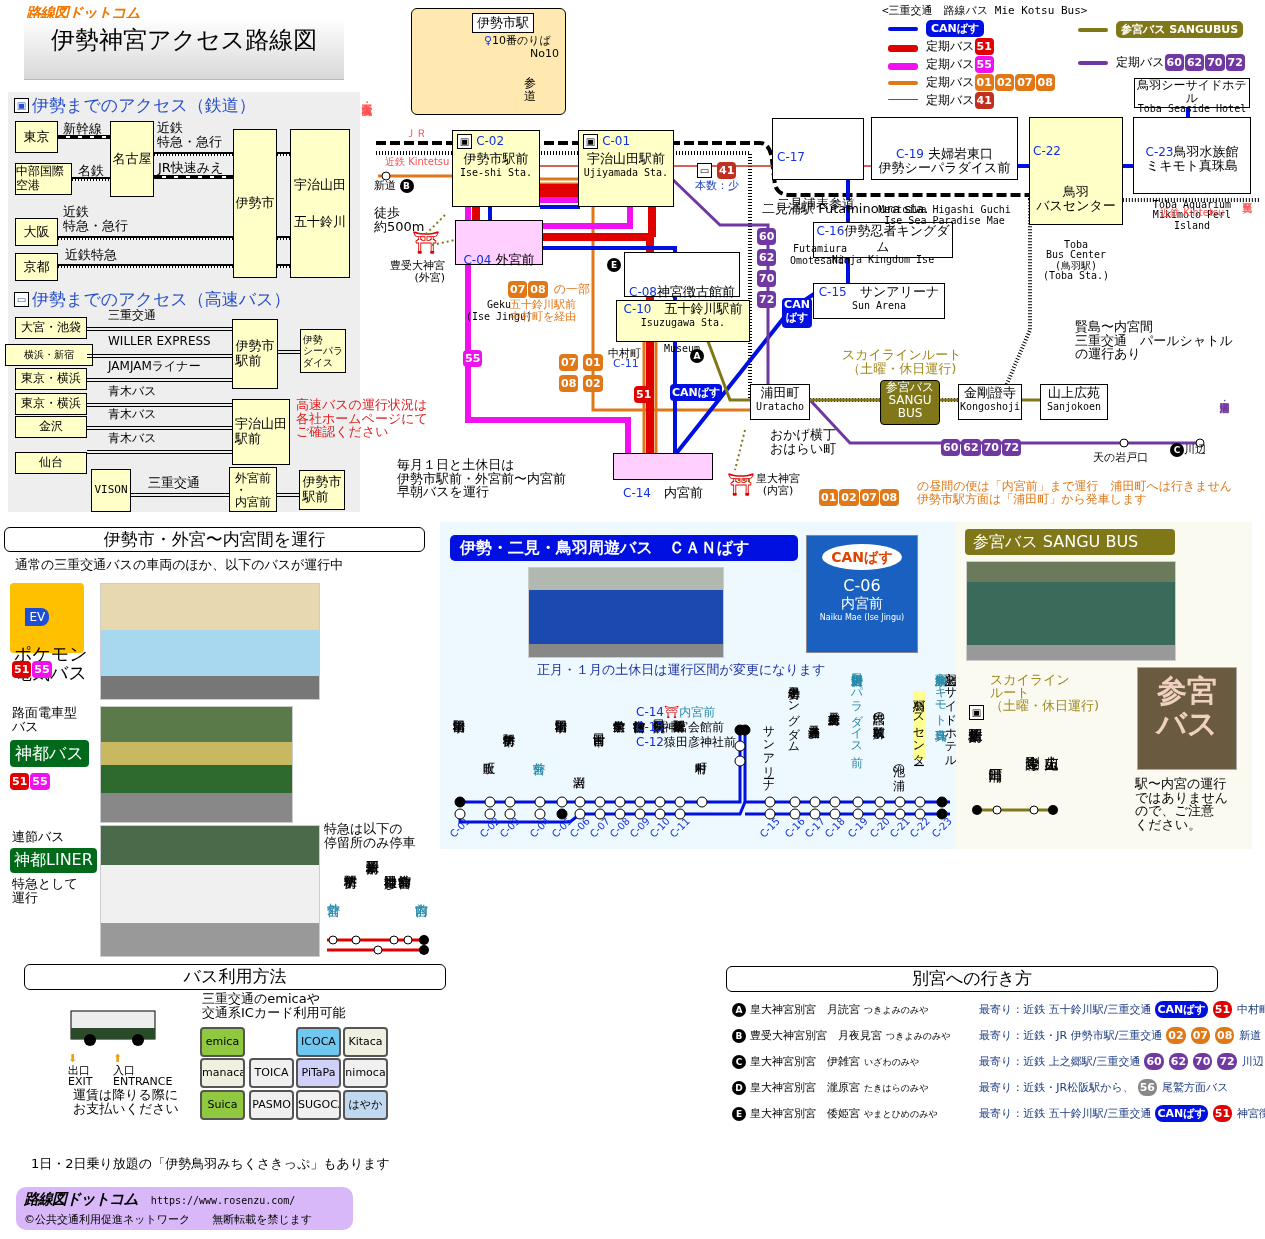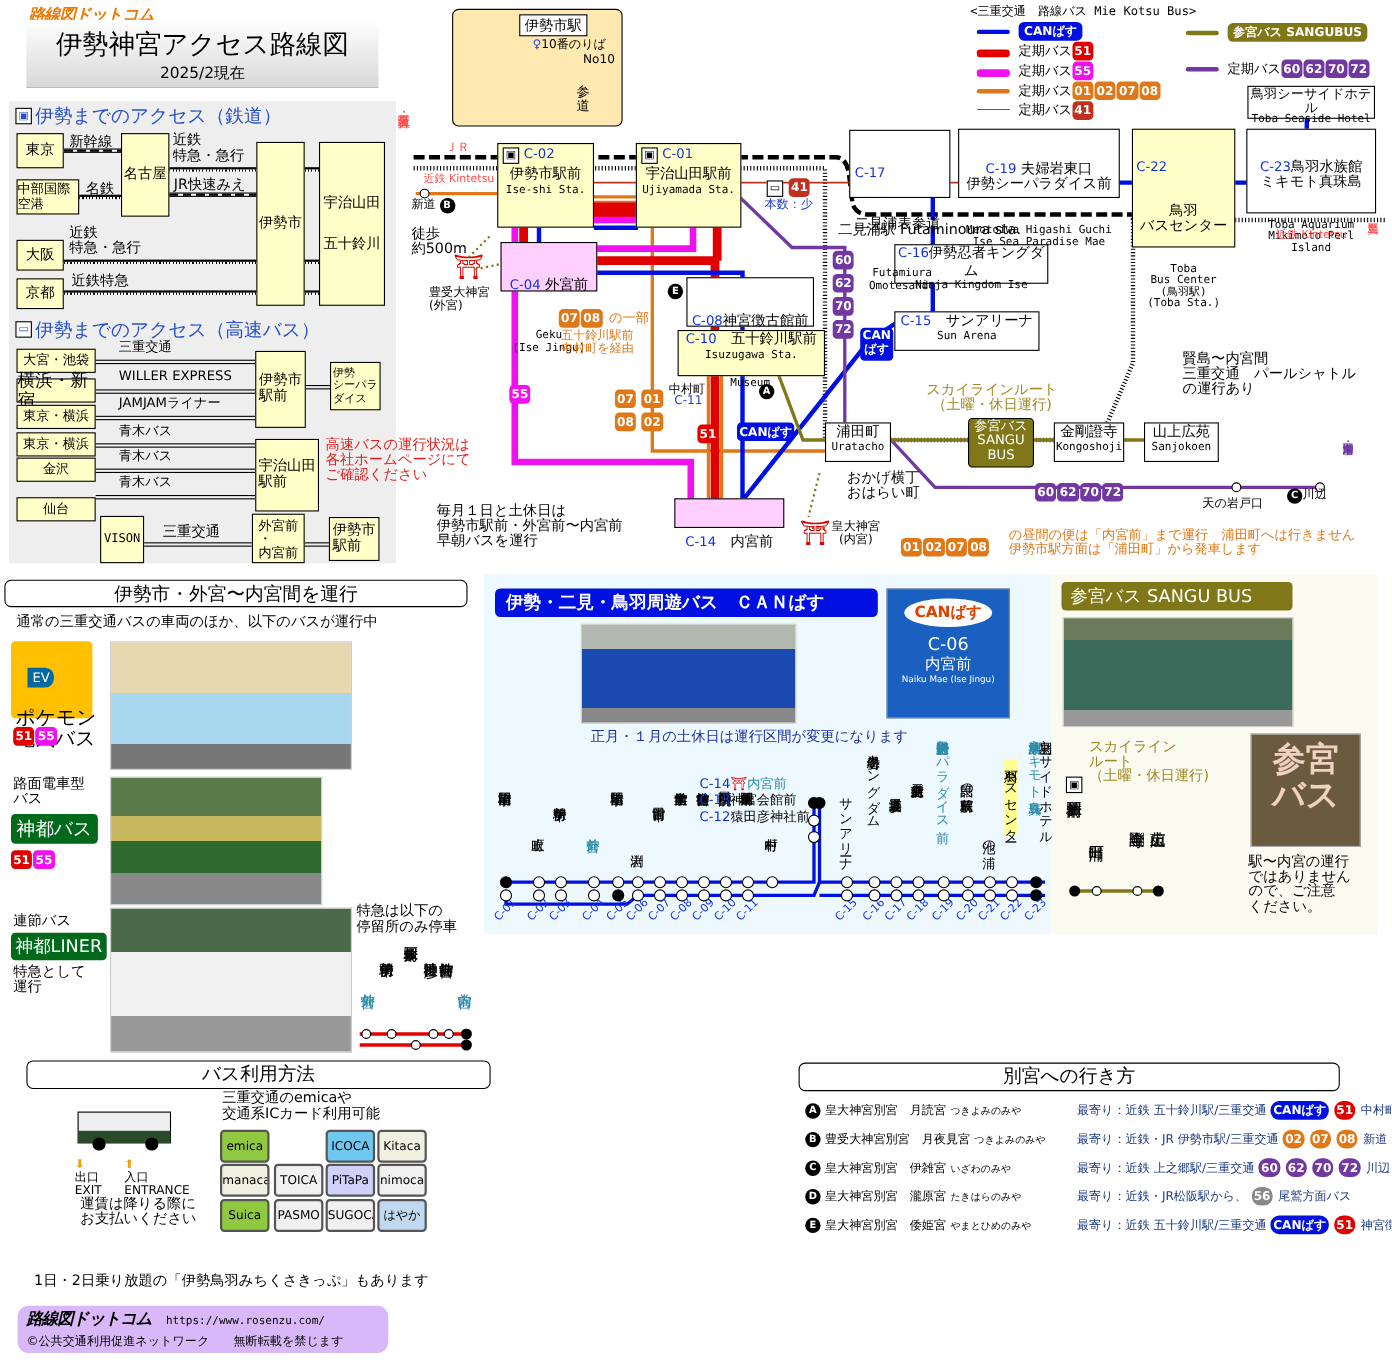--- a/index.html
+++ b/index.html
@@ -40,21 +40,20 @@
 .row-b .kana{font-size:9px}
 .row-b .near{color:#1a3a80}
 .card{position:absolute;width:45px;height:30px;border:2px solid #555;border-radius:4px;font-size:11px;text-align:center;line-height:26px;overflow:hidden}
 </style>
 </head>
 <body>
 
 <div class="abs brand" style="left:26px;top:4px">路線図ドットコム</div>
 <div class="abs titlebox">
   <div class="t1">伊勢神宮アクセス路線図</div>
-  <div class="t2">2025/2現在</div>
 </div>
 
 <div class="abs panel" style="left:8px;top:92px;width:352px;height:420px"></div>
 <div class="abs sec-h" style="left:14px;top:94px">
   <span class="icon-sq">▣</span>
   <span>伊勢までのアクセス（鉄道）</span>
 </div>
 <div class="ybox" style="left:15px;top:121px;width:43px;height:32px">東京</div>
 <div class="ybox" style="left:15px;top:163px;width:57px;height:32px;font-size:12px">中部国際空港</div>
 <div class="ybox" style="left:15px;top:218px;width:43px;height:28px">大阪</div>
@@ -84,21 +83,21 @@
 <div class="rline" style="left:277px;top:264px;width:13px"></div>
 
 <div class="abs sec-h" style="left:14px;top:288px">
   <span class="icon-sq">▭</span>
   <span>伊勢までのアクセス（高速バス）</span>
 </div>
 <div id="bus-routes">
     <div class="ybox" style="left: 15px; top: 317px; width: 72px; height: 22px; font-size: 12px;">大宮・池袋</div>
     <div class="dline" style="left: 87px; top: 327px; width: 145px;"></div>
     <div class="lbl" style="left: 108px; top: 307px; font-size: 12px;">三重交通</div>
-    <div class="ybox" style="left: 15px; top: 344px; width: 72px; height: 22px; font-size: 16px;">横浜・新宿</div>
+    <div class="ybox" style="left: 5px; top: 344px; width: 88px; height: 22px; font-size: 10px;">横浜・新宿</div>
     <div class="dline" style="left: 87px; top: 354px; width: 145px;"></div>
     <div class="lbl" style="left: 108px; top: 334px; font-size: 12px;">WILLER EXPRESS</div>
     <div class="ybox" style="left: 15px; top: 368px; width: 72px; height: 22px; font-size: 12px;">東京・横浜</div>
     <div class="dline" style="left: 87px; top: 378px; width: 145px;"></div>
     <div class="lbl" style="left: 108px; top: 358px; font-size: 12px;">JAMJAMライナー</div>
     <div class="ybox" style="left: 15px; top: 393px; width: 72px; height: 22px; font-size: 12px;">東京・横浜</div>
     <div class="dline" style="left: 87px; top: 403px; width: 145px;"></div>
     <div class="lbl" style="left: 108px; top: 383px; font-size: 12px;">青木バス</div>
     <div class="ybox" style="left: 15px; top: 416px; width: 72px; height: 22px; font-size: 12px;">金沢</div>
     <div class="dline" style="left: 87px; top: 426px; width: 145px;"></div>
@@ -167,21 +166,21 @@
   <div class="abs vt" style="left:112px;top:68px;font-size:12px;writing-mode:horizontal-tb;white-space:pre;line-height:1.1">参
 道</div>
 </div>
 
 <div class="abs vt" style="left:361px;top:96px;color:#ff5050;font-size:11px">至名古屋・大阪</div>
 <div class="lbl small" style="left:405px;top:126px;color:#ff5050">ＪＲ</div>
 <div class="lbl" style="left:385px;top:155px;color:#ff5050;font-size:10px">近鉄 Kintetsu</div>
 <div class="lbl small" style="left:374px;top:178px"><span>新道</span> <span class="circ">B</span></div>
 <div class="lbl" style="left:374px;top:206px;white-space:pre;line-height:1.05">徒歩
 約500m</div>
-<div class="lbl small" style="left:390px;top:260px;white-space:pre;text-align:left;line-height:1.1">豊受大神宮
+<div class="lbl small" style="left:390px;top:260px;white-space:pre;text-align:right;line-height:1.1">豊受大神宮
 (外宮)</div>
 
 <div class="stbox yel" style="left:452px;top:130px;width:88px;height:77px">
   <div style="text-align:left;padding:2px 4px"><span class="icon-sq">▣</span> <span class="code">C-02</span></div>
   <div>伊勢市駅前</div>
   <div class="en">Ise-shi Sta.</div>
 </div>
 <div class="stbox yel" style="left:578px;top:130px;width:96px;height:77px">
   <div style="text-align:left;padding:2px 4px"><span class="icon-sq">▣</span> <span class="code">C-01</span></div>
   <div>宇治山田駅前</div>
@@ -324,21 +323,21 @@
     <div class="abs" style="left: 926px; top: 92px; font-size: 12px; white-space: nowrap;"><span>定期バス</span><span class="badge b-brn">41</span></div>
     <div class="abs" style="left: 1078px; top: 28px; width: 30px; height: 4px; background: rgb(128, 120, 24); border-radius: 3px;"></div>
     <div class="abs" style="left: 1116px; top: 21px; font-size: 12px; white-space: nowrap;"><span class="badge" style="background: rgb(128, 120, 24); border-radius: 5px; padding: 0px 5px;">参宮バス SANGUBUS</span></div>
     <div class="abs" style="left: 1078px; top: 61px; width: 30px; height: 4px; background: rgb(112, 56, 160); border-radius: 3px;"></div>
     <div class="abs" style="left: 1116px; top: 54px; font-size: 12px; white-space: nowrap;"><span>定期バス</span><span class="badge b-pur">60</span><span class="badge b-pur">62</span><span class="badge b-pur">70</span><span class="badge b-pur">72</span></div>
   </div>
 
 <div class="boxhdr" style="left:4px;top:527px;width:421px;height:25px">伊勢市・外宮〜内宮間を運行</div>
 <div class="lbl" style="left:15px;top:556px">通常の三重交通バスの車両のほか、以下のバスが運行中</div>
 <div class="abs" style="left:10px;top:583px;width:74px;height:70px;background:#ffc000;border-radius:4px;padding:4px;font-size:18px;line-height:1.05;white-space:pre">
-  <div style="display:inline-block;background:#0369a1;color:#fff;border-radius:0 8px 8px 0;font-size:12px;padding:3px 4px">EV</div>
+  <div style="display:inline-block;background:#1d4ed8;color:#fff;border-radius:0 8px 8px 0;font-size:12px;padding:3px 4px">EV</div>
   <div style="white-space: pre;">ポケモン
 電気バス</div>
 </div>
 <div class="abs" style="left:12px;top:658px"><span class="badge b-red">51</span><span class="badge b-mag">55</span></div>
 <div class="photo" style="left:100px;top:583px;width:220px;height:117px;background:linear-gradient(#e8d8b0 0 40%,#a8d8f0 40% 80%,#777 80%)"></div>
 <div class="lbl" style="left:12px;top:706px;white-space:pre;line-height:1.05">路面電車型
 バス</div>
 <div class="abs" style="left:10px;top:740px;background:#006a1a;color:#fff;border-radius:4px;padding:2px 5px;font-size:17px">神都バス</div>
 <div class="abs" style="left:10px;top:770px"><span class="badge b-red">51</span><span class="badge b-mag">55</span></div>
 <div class="photo" style="left:100px;top:706px;width:193px;height:117px;background:linear-gradient(#5a7a4a 0 30%,#c8b860 30% 50%,#2e6a2e 50% 75%,#888 75%)"></div>

